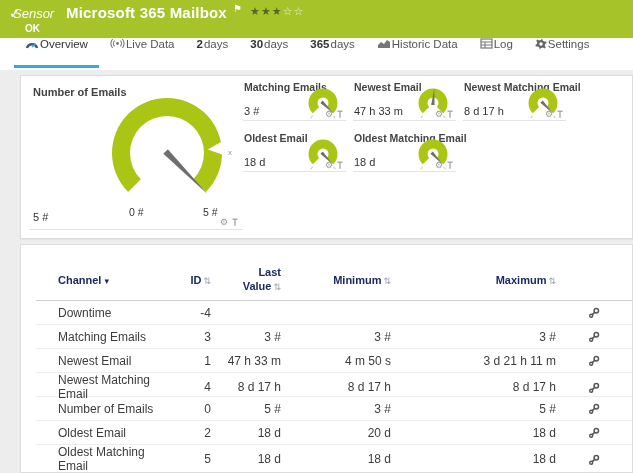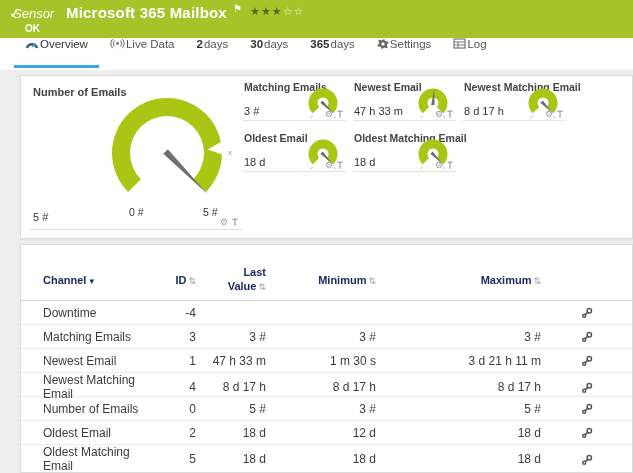--- a/index.html
+++ b/index.html
@@ -42,21 +42,21 @@
   
   .small-wrap { position:absolute; left:222px; top:3px; width:332px; display:flex; flex-wrap:wrap; }
   .sg { position:relative; width:103px; height:42px; margin-right:7px; margin-bottom:9px; border-bottom:1px solid #e3e3e3; }
   .sg-title { position:absolute; left:1px; top:2px; font-size:10.5px; font-weight:bold; color:#444; white-space:nowrap; }
   .sg-svg { position:absolute; left:61px; top:6px; }
   .sg-value { position:absolute; left:1px; top:26px; font-size:11px; color:#333; }
   .sg .panel-icons { right:2px; bottom:1px; }
 
   
   .ch-table { position:absolute; left:0; top:0; width:100%; }
-  .t-head, .t-row { display:grid; grid-template-columns:22px 115px 38px 70px 110px 165px 1fr; align-items:center; }
+  .t-head, .t-row { display:grid; grid-template-columns:22px 115px 38px 70px 110px 165px 1fr; align-items:center;margin-left:15px; }
   .t-head { height:56px; color:#1b2a63; font-size:11px; font-weight:bold; border-bottom:1px solid #cfcfcf; }
   .t-head .cell { padding-top:14px; }
   .cell-r { text-align:right; }
   .sort { color:#9aa0b5; font-size:9px; font-weight:normal; margin-left:2px; }
   .caret { color:#1b2a63; font-size:9px; margin-left:3px; }
   .lastval { display:inline-block; text-align:right; line-height:1.25; }
   .t-row { height:24px; font-size:12px; color:#3c3c3c; border-bottom:1px solid #ececec; cursor:pointer; }
   .t-row:last-child { border-bottom:none; }
   .wrench-cell { text-align:center; }
   .wrench-cell svg { vertical-align:middle; cursor:pointer; }
@@ -99,37 +99,45 @@
     <div class="tab">
       <span class="num">30</span>
       <span> days</span>
     </div>
     <div class="tab">
       <span class="num">365</span>
       <span> days</span>
     </div>
     <div class="tab">
       <span>
-        <svg width="12" height="12" viewBox="0 0 12 12">
-          <path d="M6 0.5 L6.9 2.2 A4 4 0 0 1 8.6 2.9 L10.5 2.4 L11.3 3.8 L10 5.2 A4 4 0 0 1 10 6.8 L11.3 8.2 L10.5 9.6 L8.6 9.1 A4 4 0 0 1 6.9 9.8 L6 11.5 L5.1 9.8 A4 4 0 0 1 3.4 9.1 L1.5 9.6 L0.7 8.2 L2 6.8 A4 4 0 0 1 2 5.2 L0.7 3.8 L1.5 2.4 L3.4 2.9 A4 4 0 0 1 5.1 2.2 Z" fill="#666" transform="rotate(12 6 6)"></path>
-          <circle cx="6" cy="6" r="1.7" fill="#fff"></circle>
-        </svg>
-      </span>
-      <span>Settings</span>
+        <svg width="14" height="11" viewBox="0 0 14 11">
+          <path d="M1 10 V7 L4 4 L7 6 L10 2 L13 4 V10 Z" fill="#777"></path>
+        </svg>
+      </span>
+      <span>Historic Data</span>
     </div>
     <div class="tab">
       <span>
         <svg width="13" height="11" viewBox="0 0 13 11">
           <rect x="1" y="1" width="11" height="9" fill="none" stroke="#777" stroke-width="1.2"></rect>
           <line x1="1" y1="4" x2="12" y2="4" stroke="#777" stroke-width="1"></line>
           <line x1="1" y1="7" x2="12" y2="7" stroke="#777" stroke-width="1"></line>
           <line x1="5" y1="4" x2="5" y2="10" stroke="#777" stroke-width="1"></line>
         </svg>
       </span>
       <span>Log</span>
+    </div>
+    <div class="tab">
+      <span>
+        <svg width="12" height="12" viewBox="0 0 12 12">
+          <path d="M6 0.5 L6.9 2.2 A4 4 0 0 1 8.6 2.9 L10.5 2.4 L11.3 3.8 L10 5.2 A4 4 0 0 1 10 6.8 L11.3 8.2 L10.5 9.6 L8.6 9.1 A4 4 0 0 1 6.9 9.8 L6 11.5 L5.1 9.8 A4 4 0 0 1 3.4 9.1 L1.5 9.6 L0.7 8.2 L2 6.8 A4 4 0 0 1 2 5.2 L0.7 3.8 L1.5 2.4 L3.4 2.9 A4 4 0 0 1 5.1 2.2 Z" fill="#666" transform="rotate(12 6 6)"></path>
+          <circle cx="6" cy="6" r="1.7" fill="#fff"></circle>
+        </svg>
+      </span>
+      <span>Settings</span>
     </div>
   </div>
 
 <div class="panel" id="gauges-panel">
   <div class="main-gauge">
     <div class="mg-title">Number of Emails</div>
     <div class="mg-svg" id="main-gauge-svg"><svg width="140" height="106" viewBox="0 0 140 106">
           <path d="M 31.11 97.89 A 55 55 0 1 1 108.89 97.89 L 96.16 85.16 A 37 37 0 1 0 43.84 85.16 Z" fill="#abc514"></path>
           <path d="M 125.27 47.25 L 126.47 60.97 L 110.84 55.43 Z" fill="#ffffff"></path>
           <text x="131" y="61" font-size="8" fill="#9a9a9a" font-family="Liberation Sans, sans-serif">x</text>
@@ -265,21 +273,21 @@
               <circle cx="8.3" cy="3.7" r="2.2" fill="none" stroke="#555" stroke-width="1.5"></circle>
               <circle cx="3.2" cy="8.8" r="1.5" fill="none" stroke="#555" stroke-width="1.4"></circle>
               <line x1="4.4" y1="7.6" x2="6.6" y2="5.4" stroke="#555" stroke-width="1.5"></line>
             </svg></div>
         </div>
         <div class="t-row">
           <div></div>
           <div>Newest Email</div>
           <div class="cell-r">1</div>
           <div class="cell-r">47 h 33 m</div>
-          <div class="cell-r">1 m 30 s</div>
+          <div class="cell-r">4 m 50 s</div>
           <div class="cell-r">3 d 21 h 11 m</div>
           <div class="wrench-cell"><svg width="12" height="12" viewBox="0 0 12 12">
               <circle cx="8.3" cy="3.7" r="2.2" fill="none" stroke="#555" stroke-width="1.5"></circle>
               <circle cx="3.2" cy="8.8" r="1.5" fill="none" stroke="#555" stroke-width="1.4"></circle>
               <line x1="4.4" y1="7.6" x2="6.6" y2="5.4" stroke="#555" stroke-width="1.5"></line>
             </svg></div>
         </div>
         <div class="t-row">
           <div></div>
           <div>Newest Matching Email</div>
@@ -304,21 +312,21 @@
               <circle cx="8.3" cy="3.7" r="2.2" fill="none" stroke="#555" stroke-width="1.5"></circle>
               <circle cx="3.2" cy="8.8" r="1.5" fill="none" stroke="#555" stroke-width="1.4"></circle>
               <line x1="4.4" y1="7.6" x2="6.6" y2="5.4" stroke="#555" stroke-width="1.5"></line>
             </svg></div>
         </div>
         <div class="t-row">
           <div></div>
           <div>Oldest Email</div>
           <div class="cell-r">2</div>
           <div class="cell-r">18 d</div>
-          <div class="cell-r">12 d</div>
+          <div class="cell-r">20 d</div>
           <div class="cell-r">18 d</div>
           <div class="wrench-cell"><svg width="12" height="12" viewBox="0 0 12 12">
               <circle cx="8.3" cy="3.7" r="2.2" fill="none" stroke="#555" stroke-width="1.5"></circle>
               <circle cx="3.2" cy="8.8" r="1.5" fill="none" stroke="#555" stroke-width="1.4"></circle>
               <line x1="4.4" y1="7.6" x2="6.6" y2="5.4" stroke="#555" stroke-width="1.5"></line>
             </svg></div>
         </div>
         <div class="t-row">
           <div></div>
           <div>Oldest Matching Email</div>

